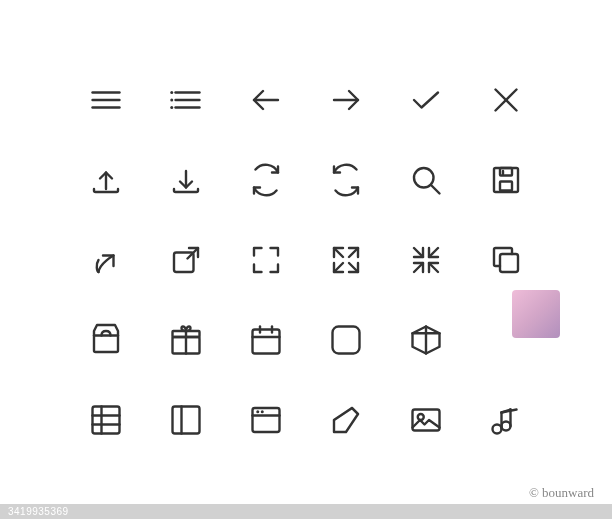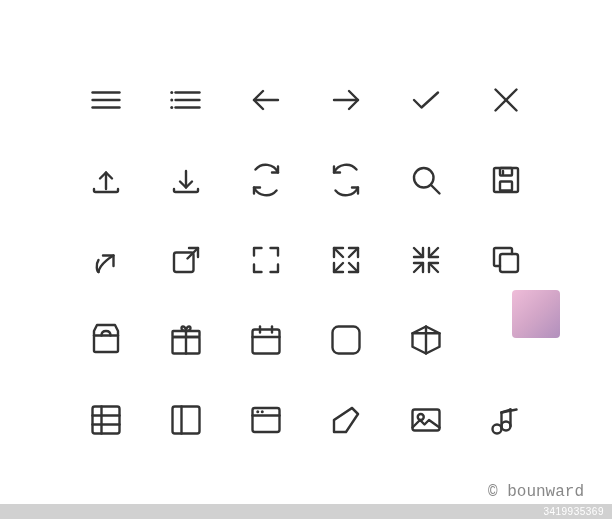--- a/index.html
+++ b/index.html
@@ -39,36 +39,36 @@
       stroke: #333;
       stroke-width: 1.6;
       fill: none;
       stroke-linecap: round;
       stroke-linejoin: round;
     }
 
     .watermark {
       position: absolute;
       bottom: 18px;
-      right: 28px;
-      font-size: 16px;
+      right: 18px;
+      font-size: 13px;
       color: #888;
-      font-family: Liberation Mono, monospace;
+      font-family: Liberation Serif, serif;
     }
 
     .getty-badge {
       position: absolute;
       bottom: 0;
       left: 0;
       right: 0;
       background: rgba(0,0,0,0.18);
       color: #fff;
       font-size: 10px;
       padding: 2px 8px;
-      text-align: right;
+      text-align: left;
       letter-spacing: 0.5px;
     }
 
     
     .overlay-purple {
       position: absolute;
       top: 290px;
       right: 52px;
       width: 48px;
       height: 48px;

